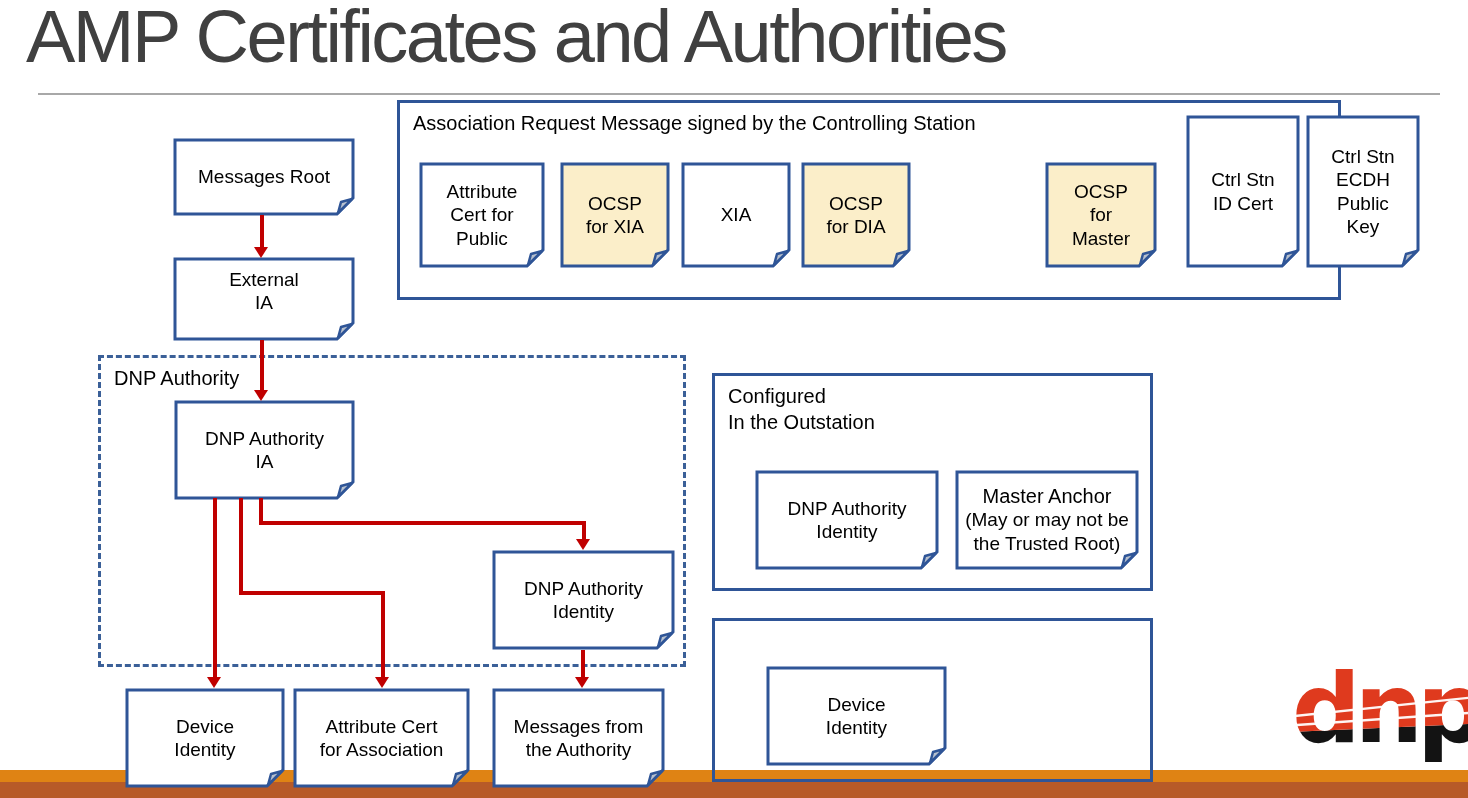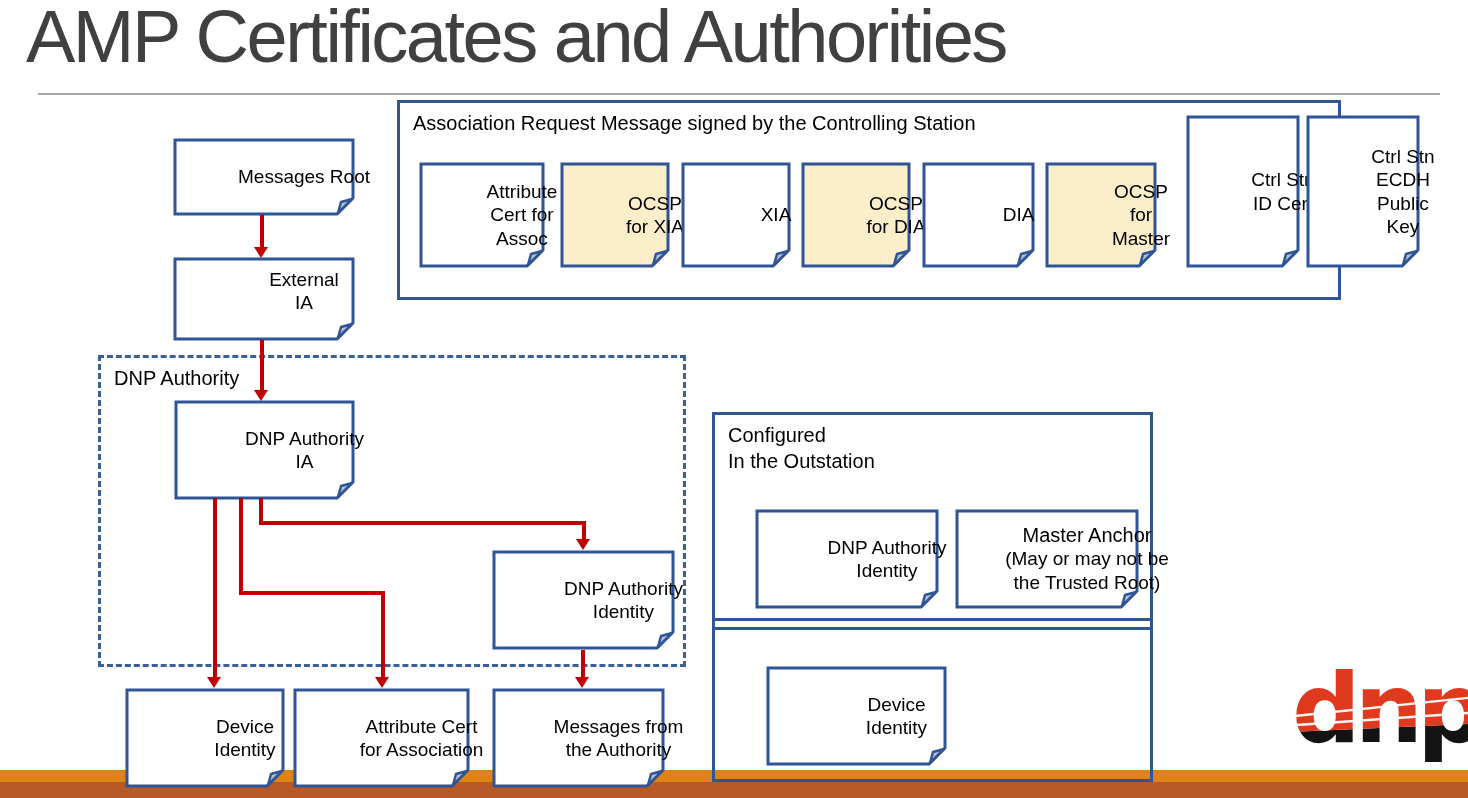--- a/index.html
+++ b/index.html
@@ -19,21 +19,21 @@
   .cbox-label{
     position:absolute;left:13px;top:7px;font-size:20px;line-height:1.3;color:#000;
     white-space:pre-line;
   }
   
   .note{position:absolute;}
   .note-bg{position:absolute;left:0;top:0;}
   .note-label{
     position:relative;z-index:1;width:100%;height:100%;
     display:flex;align-items:center;justify-content:center;flex-direction:column;
-    text-align:center;font-size:19px;line-height:1.22;white-space:pre-line;padding-left:40px;
+    text-align:center;font-size:19px;line-height:1.22;white-space:pre-line;
   }
   .ta-title{font-size:20px;line-height:1.2;}
   .ta-sub{font-size:19px;line-height:1.25;}
   
   .seg{position:absolute;background:var(--arrow-red,#C00000);}
   .head-down{
     position:absolute;width:0;height:0;
     border-left:7.5px solid transparent;border-right:7.5px solid transparent;
     border-top:11px solid var(--arrow-red,#C00000);
   }
@@ -56,21 +56,21 @@
 
   <div class="cbox z-box" style="left:397px;top:100px;width:944px;height:200px;">
     <div class="cbox-label">Association Request Message signed by the Controlling Station</div>
     <div class="note z-note" style="left:19px;top:59px;width:126px;height:106px;">
         <svg class="note-bg" width="126" height="106">
           <polygon points="2,2 124,2 124,88 108,104 2,104" fill="#ffffff" stroke="#2F5597" stroke-width="3"></polygon>
           <polygon points="109,103 123,89 112,92" fill="#B8C1CE" stroke="#2F5597" stroke-width="2.5" stroke-linejoin="round"></polygon>
         </svg>
       <div class="note-label">Attribute
 Cert for
-Assoc</div>
+Public</div>
     </div>
     <div class="note z-note" style="left:160px;top:59px;width:110px;height:106px;">
         <svg class="note-bg" width="110" height="106">
           <polygon points="2,2 108,2 108,88 92,104 2,104" fill="#FBEEC9" stroke="#2F5597" stroke-width="3"></polygon>
           <polygon points="93,103 107,89 96,92" fill="#B8C1CE" stroke="#2F5597" stroke-width="2.5" stroke-linejoin="round"></polygon>
         </svg>
       <div class="note-label">OCSP
 for XIA</div>
     </div>
     <div class="note z-note" style="left:281px;top:59px;width:110px;height:106px;">
@@ -81,27 +81,20 @@
       <div class="note-label">XIA</div>
     </div>
     <div class="note z-note" style="left:401px;top:59px;width:110px;height:106px;">
         <svg class="note-bg" width="110" height="106">
           <polygon points="2,2 108,2 108,88 92,104 2,104" fill="#FBEEC9" stroke="#2F5597" stroke-width="3"></polygon>
           <polygon points="93,103 107,89 96,92" fill="#B8C1CE" stroke="#2F5597" stroke-width="2.5" stroke-linejoin="round"></polygon>
         </svg>
       <div class="note-label">OCSP
 for DIA</div>
     </div>
-    <div class="note z-note" style="left:522px;top:59px;width:113px;height:106px;">
-        <svg class="note-bg" width="113" height="106">
-          <polygon points="2,2 111,2 111,88 95,104 2,104" fill="#ffffff" stroke="#2F5597" stroke-width="3"></polygon>
-          <polygon points="96,103 110,89 99,92" fill="#B8C1CE" stroke="#2F5597" stroke-width="2.5" stroke-linejoin="round"></polygon>
-        </svg>
-      <div class="note-label">DIA</div>
-    </div>
     <div class="note z-note" style="left:645px;top:59px;width:112px;height:106px;">
         <svg class="note-bg" width="112" height="106">
           <polygon points="2,2 110,2 110,88 94,104 2,104" fill="#FBEEC9" stroke="#2F5597" stroke-width="3"></polygon>
           <polygon points="95,103 109,89 98,92" fill="#B8C1CE" stroke="#2F5597" stroke-width="2.5" stroke-linejoin="round"></polygon>
         </svg>
       <div class="note-label">OCSP
 for
 Master</div>
     </div>
     <div class="note z-note" style="left:786px;top:12px;width:114px;height:153px;">
@@ -178,21 +171,21 @@
   </div>
   <div class="note z-note" style="left:293px;top:688px;width:177px;height:100px;">
       <svg class="note-bg" width="177" height="100">
         <polygon points="2,2 175,2 175,82 159,98 2,98" fill="#ffffff" stroke="#2F5597" stroke-width="3"></polygon>
         <polygon points="160,97 174,83 163,86" fill="#B8C1CE" stroke="#2F5597" stroke-width="2.5" stroke-linejoin="round"></polygon>
       </svg>
     <div class="note-label">Attribute Cert
 for Association</div>
   </div>
 
-  <div class="cbox z-box" style="left:712px;top:373px;width:441px;height:218px;margin-top:39px;">
+  <div class="cbox z-box" style="left:712px;top:373px;width:441px;height:218px;">
     <div class="cbox-label">Configured
 In the Outstation</div>
     <div class="note z-note" style="left:40px;top:94px;width:184px;height:100px;">
         <svg class="note-bg" width="184" height="100">
           <polygon points="2,2 182,2 182,82 166,98 2,98" fill="#ffffff" stroke="#2F5597" stroke-width="3"></polygon>
           <polygon points="167,97 181,83 170,86" fill="#B8C1CE" stroke="#2F5597" stroke-width="2.5" stroke-linejoin="round"></polygon>
         </svg>
       <div class="note-label">DNP Authority
 Identity</div>
     </div>

